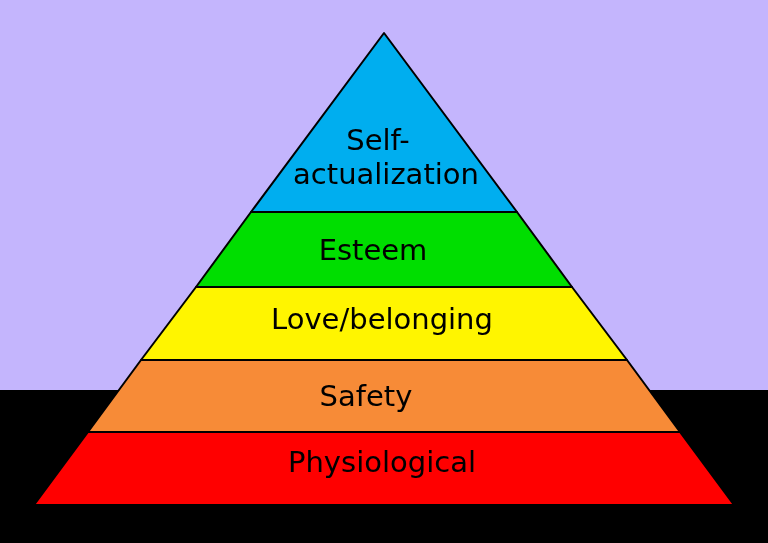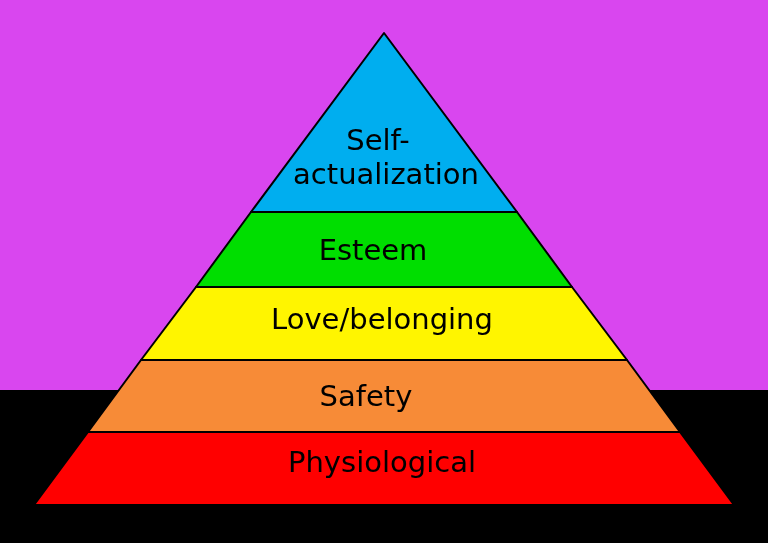--- a/index.html
+++ b/index.html
@@ -7,21 +7,21 @@
     padding: 0;
     width: 768px;
     height: 543px;
     background: #000000;
     overflow: hidden;
   }
   .stage {
     position: relative;
     width: 768px;
     height: 390px;
-    background: #d946ef;
+    background: #c4b5fd;
   }
   svg.pyramid {
     display: block;
     width: 768px;
     height: 543px;
   }
   .level-shape {
     stroke: #000000;
     stroke-width: 2;
     stroke-linejoin: round;

